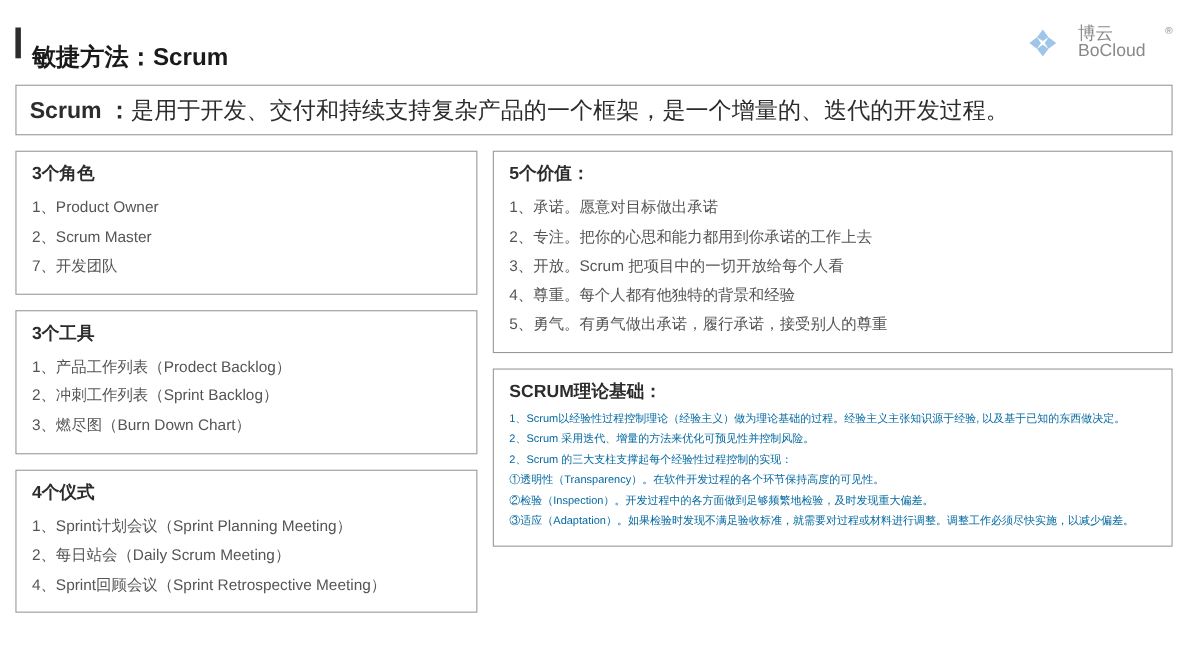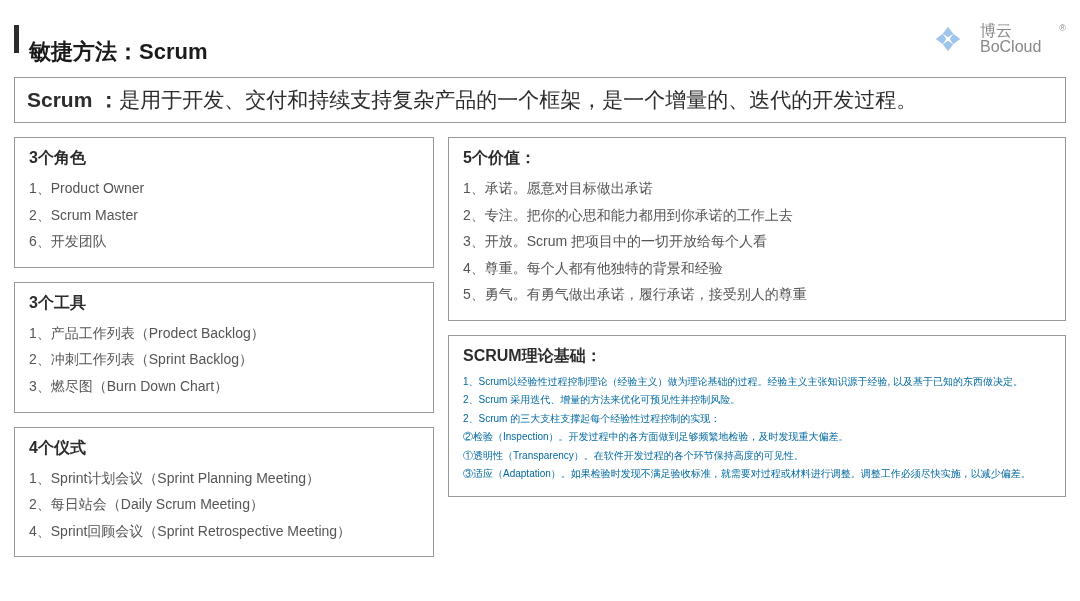--- a/index.html
+++ b/index.html
@@ -113,21 +113,21 @@
   <span class="label">Scrum ：</span><span>是用于开发、交付和持续支持复杂产品的一个框架，是一个增量的、迭代的开发过程。</span>
 </div>
 
 <div class="columns">
   <div class="col-left">
 
     <div class="section">
       <div class="section-title">3个角色</div>
       <div class="section-item">1、Product Owner</div>
       <div class="section-item">2、Scrum Master</div>
-      <div class="section-item">6、开发团队</div>
+      <div class="section-item">7、开发团队</div>
     </div>
 
     <div class="section">
       <div class="section-title">3个工具</div>
       <div class="section-item">1、产品工作列表（Prodect Backlog）</div>
       <div class="section-item">2、冲刺工作列表（Sprint Backlog）</div>
       <div class="section-item">3、燃尽图（Burn Down Chart）</div>
     </div>
 
     <div class="section">
@@ -148,19 +148,19 @@
       <div class="section-item">3、开放。Scrum 把项目中的一切开放给每个人看</div>
       <div class="section-item">4、尊重。每个人都有他独特的背景和经验</div>
       <div class="section-item">5、勇气。有勇气做出承诺，履行承诺，接受别人的尊重</div>
     </div>
 
     <div class="section">
       <div class="section-title">SCRUM理论基础：</div>
       <div class="theory-item">1、Scrum以经验性过程控制理论（经验主义）做为理论基础的过程。经验主义主张知识源于经验, 以及基于已知的东西做决定。</div>
       <div class="theory-item">2、Scrum 采用迭代、增量的方法来优化可预见性并控制风险。</div>
       <div class="theory-item">2、Scrum 的三大支柱支撑起每个经验性过程控制的实现：</div>
+      <div class="theory-item">①透明性（Transparency）。在软件开发过程的各个环节保持高度的可见性。</div>
       <div class="theory-item">②检验（Inspection）。开发过程中的各方面做到足够频繁地检验，及时发现重大偏差。</div>
-      <div class="theory-item">①透明性（Transparency）。在软件开发过程的各个环节保持高度的可见性。</div>
       <div class="theory-item">③适应（Adaptation）。如果检验时发现不满足验收标准，就需要对过程或材料进行调整。调整工作必须尽快实施，以减少偏差。</div>
     </div>
 
   </div>
 </div>
 
 </body></html>

